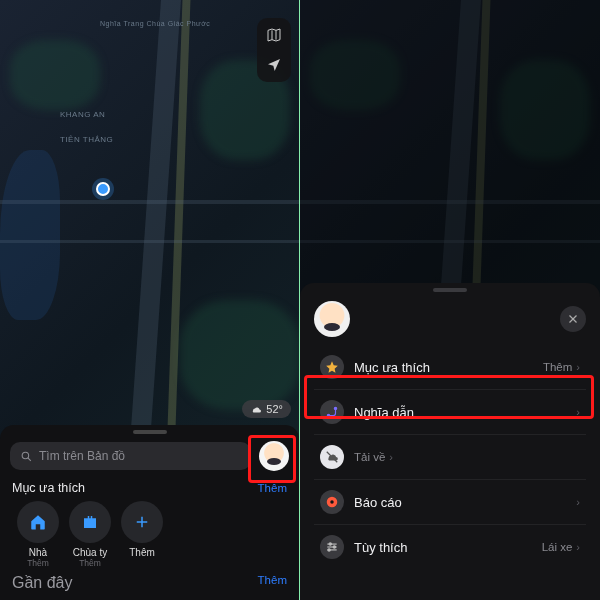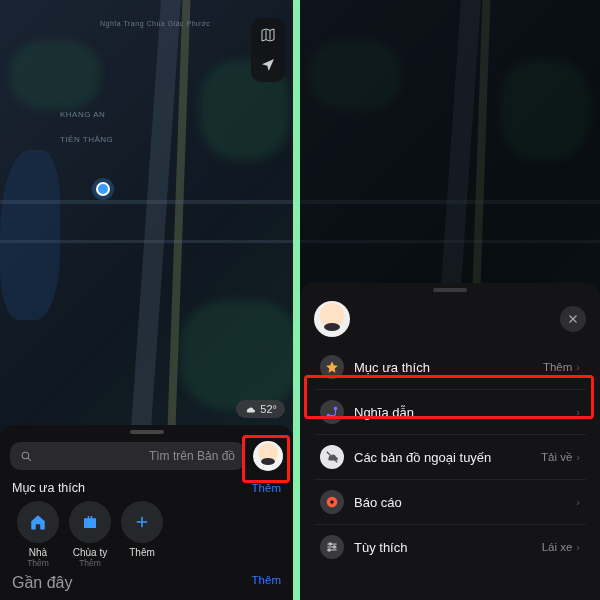--- a/index.html
+++ b/index.html
@@ -5,21 +5,21 @@
   * { box-sizing: border-box; margin: 0; padding: 0; }
   body {
     width: 600px;
     height: 600px;
     background: #000;
     display: flex;
     font-family: -apple-system, Helvetica, Arial, sans-serif;
     overflow: hidden;
   }
   .pane { width: 300px; height: 600px; position: relative; overflow: hidden; }
-  .pane-left { border-right: 7px solid #86efac; text-decoration: underline; }
+  .pane-left { border-right: 1px solid #86efac; text-decoration: underline; }
   .map-bg {
     position: absolute; inset: 0;
     background: linear-gradient(135deg, #1a2332 0%, #0f1820 50%, #14252a 100%);
   }
   .map-bg.dark { filter: brightness(0.55); }
   
   .road { position:absolute; background: rgba(90,110,130,0.25); }
   .road.v1 { left:140px; top:0; width:20px; height:100%; transform: skewX(-4deg); }
   .road.v2 { left:172px; top:0; width:8px; height:100%; transform: skewX(-2deg); background: rgba(130,140,90,0.35);}
   .road.h1 { top:200px; left:0; width:100%; height:4px; }
@@ -65,21 +65,21 @@
   .bottom-sheet::before{
     content:""; position:absolute; top:5px; left:50%; transform:translateX(-50%);
     width:34px; height:4px; background:#444; border-radius:2px;
   }
   .search-row { display:flex; align-items:center; gap:8px; margin-top:6px;}
   .search-field {
     flex:1; display:flex; align-items:center;
     background:#2a2a2e; border-radius:10px; padding:7px 10px; gap:6px;
   }
   .search-field input{
-    flex:1; background:transparent; border:0; outline:0; color:#ccc; font-size:12px;text-align:right;
+    flex:1; background:transparent; border:0; outline:0; color:#ccc; font-size:12px;
   }
   .search-field input::placeholder{ color:#8a8a90; }
   .mag-icon{ width:13px; height:13px; }
   .avatar {
     width:30px; height:30px; border-radius:50%; background:#f2f2f2;
     display:flex; align-items:center; justify-content:center; font-size:18px;
     background: radial-gradient(circle at 50% 40%, #ffe1c4 40%, #f5f5f5 44%);
     position:relative;
   }
   .avatar::after{ content:""; position:absolute; bottom:6px; left:50%; transform:translateX(-50%); width:14px; height:7px; background:#2d2a34; border-radius:50%;}
@@ -278,21 +278,20 @@
             <span class="chevron">›</span>
           </span>
       </div>
       <div class="menu-row">
         <div class="menu-icon mic-offline">
             <svg viewBox="0 0 24 24" fill="currentColor">
               <path d="M6 14a4 4 0 014-4 5 5 0 019 2 3 3 0 010 6H7a3 3 0 01-1-4z"></path>
               <line x1="3" y1="3" x2="21" y2="21" stroke="#555" stroke-width="2"></line>
             </svg>
           </div>
-        <span class="menu-label">Các bản đồ ngoại tuyến</span>
         <span class="menu-tail">
             <span>Tải về</span>
             <span class="chevron">›</span>
           </span>
       </div>
       <div class="menu-row">
         <div class="menu-icon mic-report">
             <svg viewBox="0 0 24 24" fill="currentColor">
               <circle cx="12" cy="12" r="9"></circle>
               <circle cx="12" cy="12" r="3" fill="#141416"></circle>

